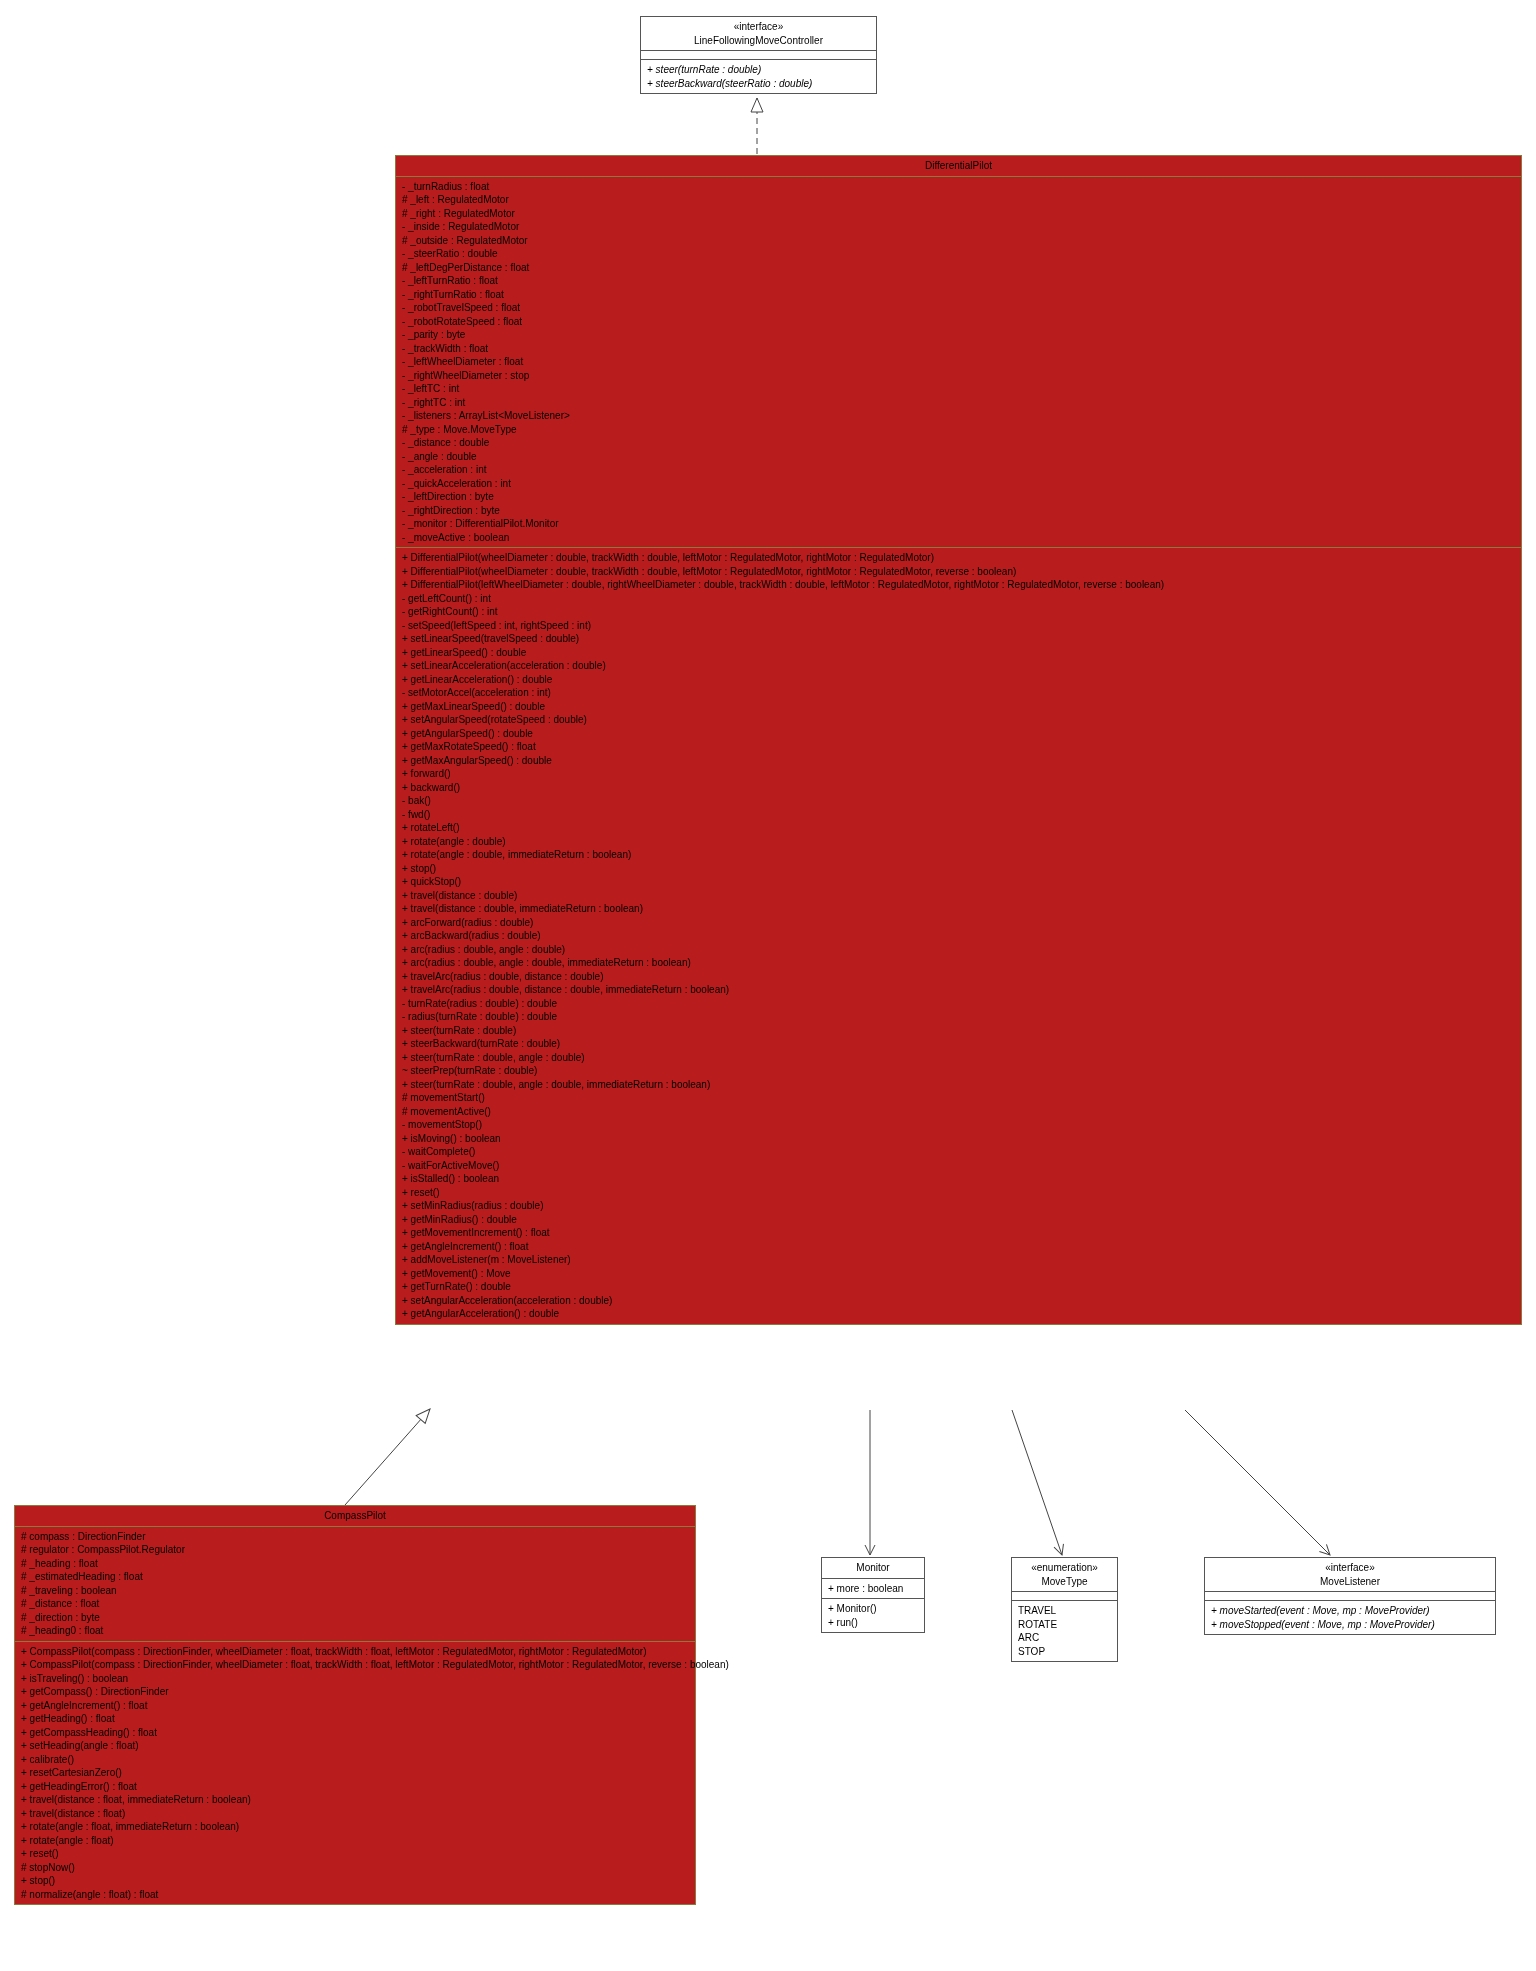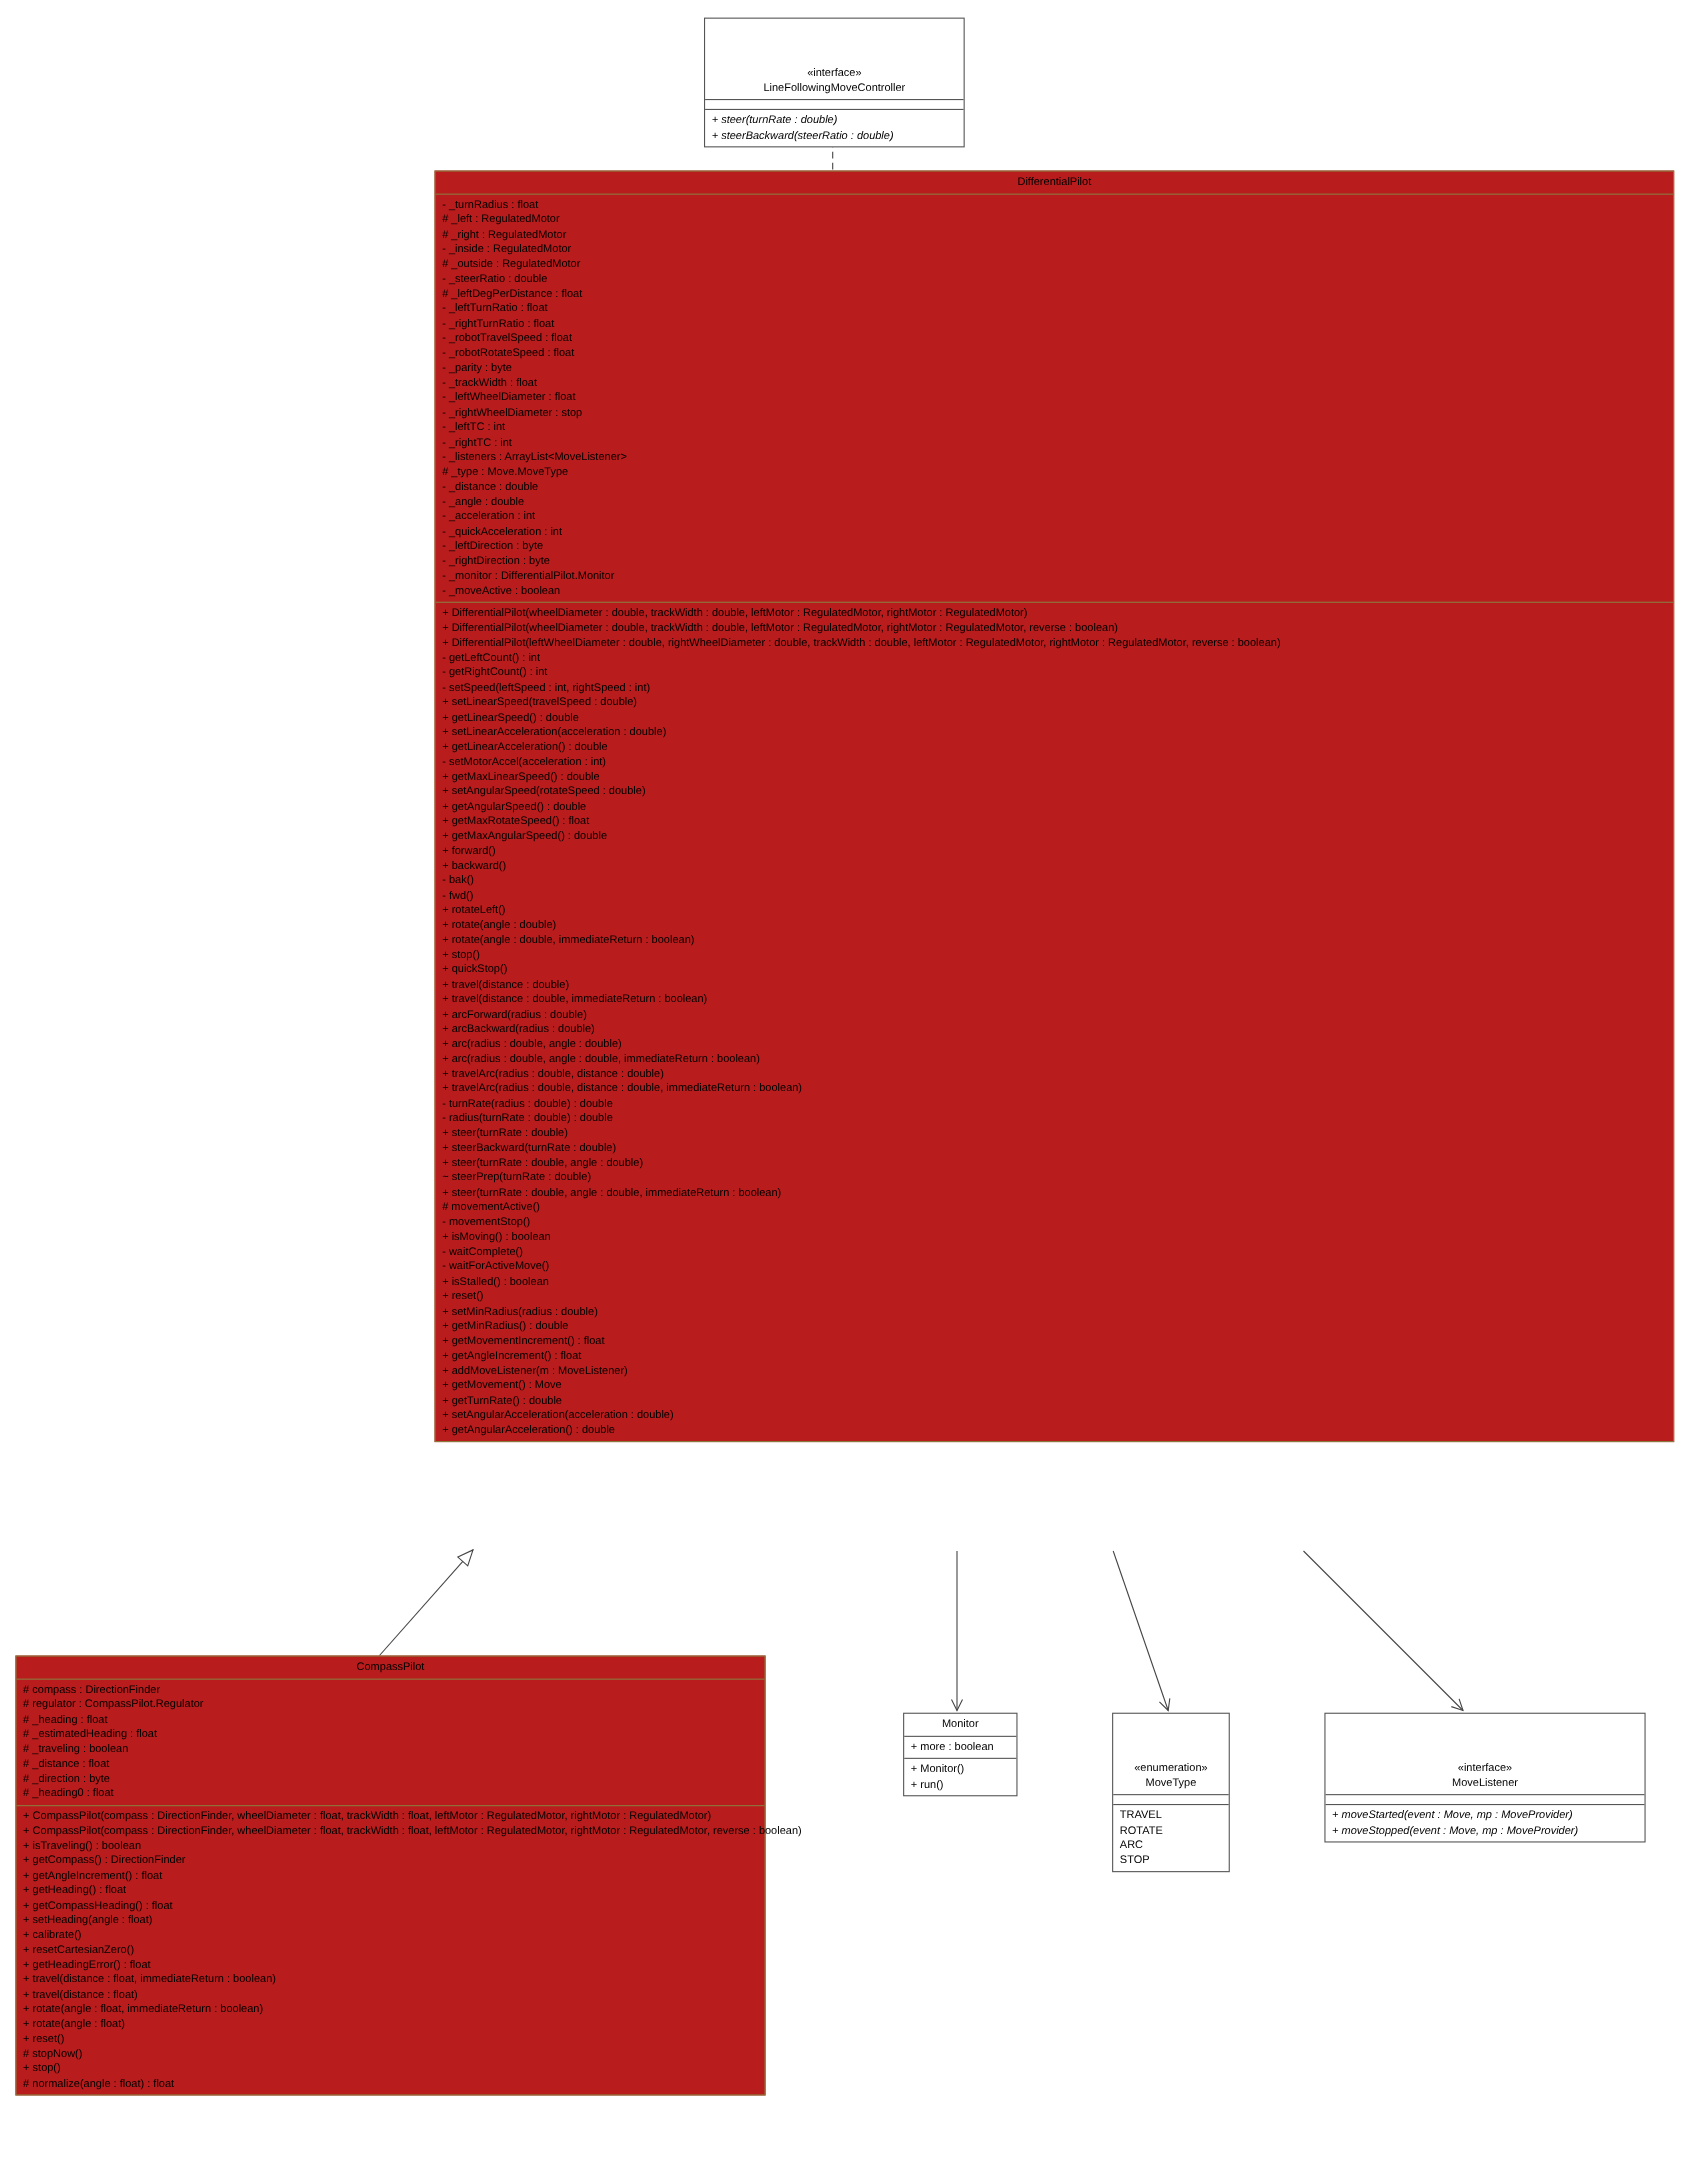--- a/index.html
+++ b/index.html
@@ -24,21 +24,21 @@
     border: 1px solid #555;
   }
   .uml-title {
     text-align: center;
     padding: 3px 6px;
     border-bottom: 1px solid #8b7a3f;
     font-weight: normal;
     font-size: 10px;
   }
   .white .uml-title { border-bottom: 1px solid #555; }
-  .uml-stereo { font-style: normal; margin-top: 40px; }
+  .uml-stereo { font-style: normal; }
   .uml-section {
     padding: 3px 6px;
     border-bottom: 1px solid #8b7a3f;
   }
   .white .uml-section { border-bottom: 1px solid #555; }
   .uml-section:last-child { border-bottom: none; }
   .uml-section.empty { min-height: 4px; padding: 2px 6px; }
   .uml-row { white-space: nowrap; font-size: 10px; }
   .italic { font-style: italic; }
   svg.connectors {
@@ -149,20 +149,21 @@
       <div class="uml-row">+ arc(radius : double, angle : double, immediateReturn : boolean)</div>
       <div class="uml-row">+ travelArc(radius : double, distance : double)</div>
       <div class="uml-row">+ travelArc(radius : double, distance : double, immediateReturn : boolean)</div>
       <div class="uml-row">- turnRate(radius : double) : double</div>
       <div class="uml-row">- radius(turnRate : double) : double</div>
       <div class="uml-row">+ steer(turnRate : double)</div>
       <div class="uml-row">+ steerBackward(turnRate : double)</div>
       <div class="uml-row">+ steer(turnRate : double, angle : double)</div>
       <div class="uml-row">~ steerPrep(turnRate : double)</div>
       <div class="uml-row">+ steer(turnRate : double, angle : double, immediateReturn : boolean)</div>
+      <div class="uml-row"># movementStart()</div>
       <div class="uml-row"># movementActive()</div>
       <div class="uml-row">- movementStop()</div>
       <div class="uml-row">+ isMoving() : boolean</div>
       <div class="uml-row">- waitComplete()</div>
       <div class="uml-row">- waitForActiveMove()</div>
       <div class="uml-row">+ isStalled() : boolean</div>
       <div class="uml-row">+ reset()</div>
       <div class="uml-row">+ setMinRadius(radius : double)</div>
       <div class="uml-row">+ getMinRadius() : double</div>
       <div class="uml-row">+ getMovementIncrement() : float</div>

